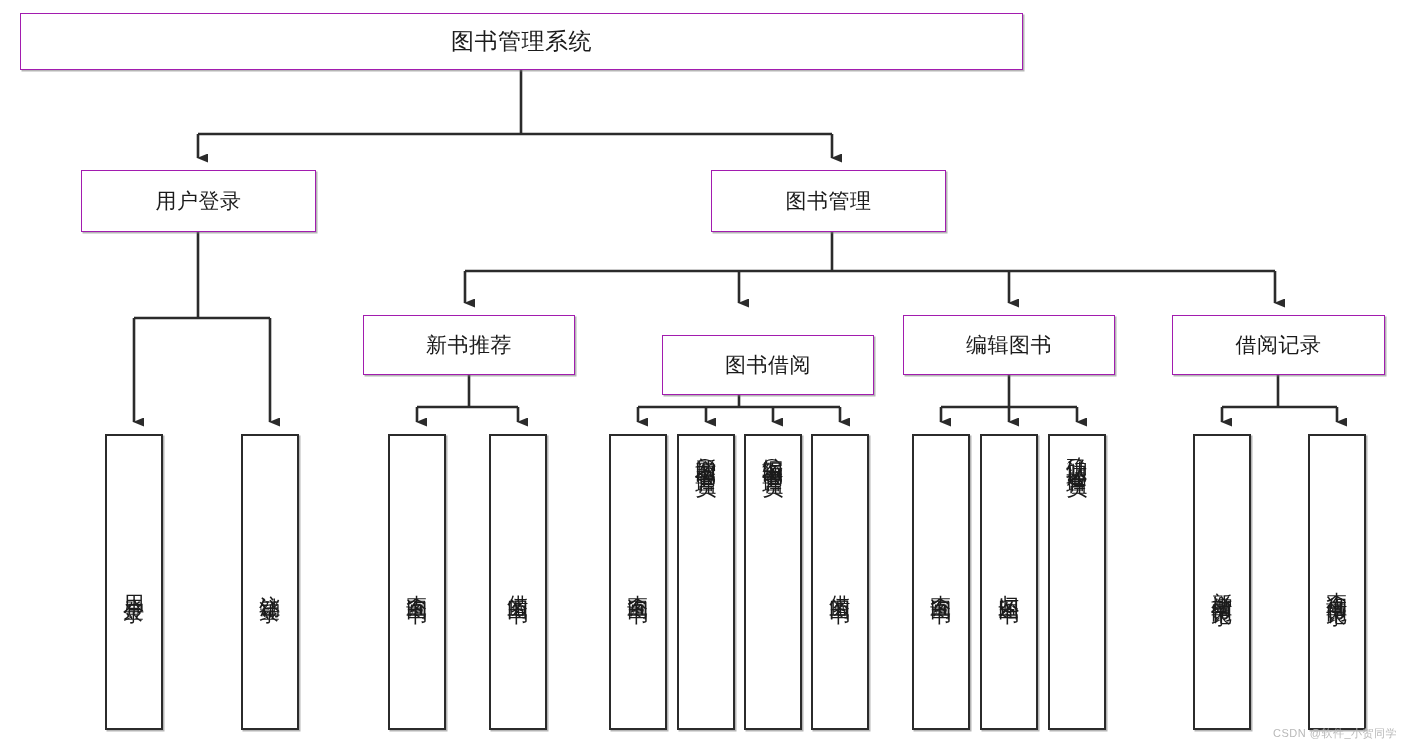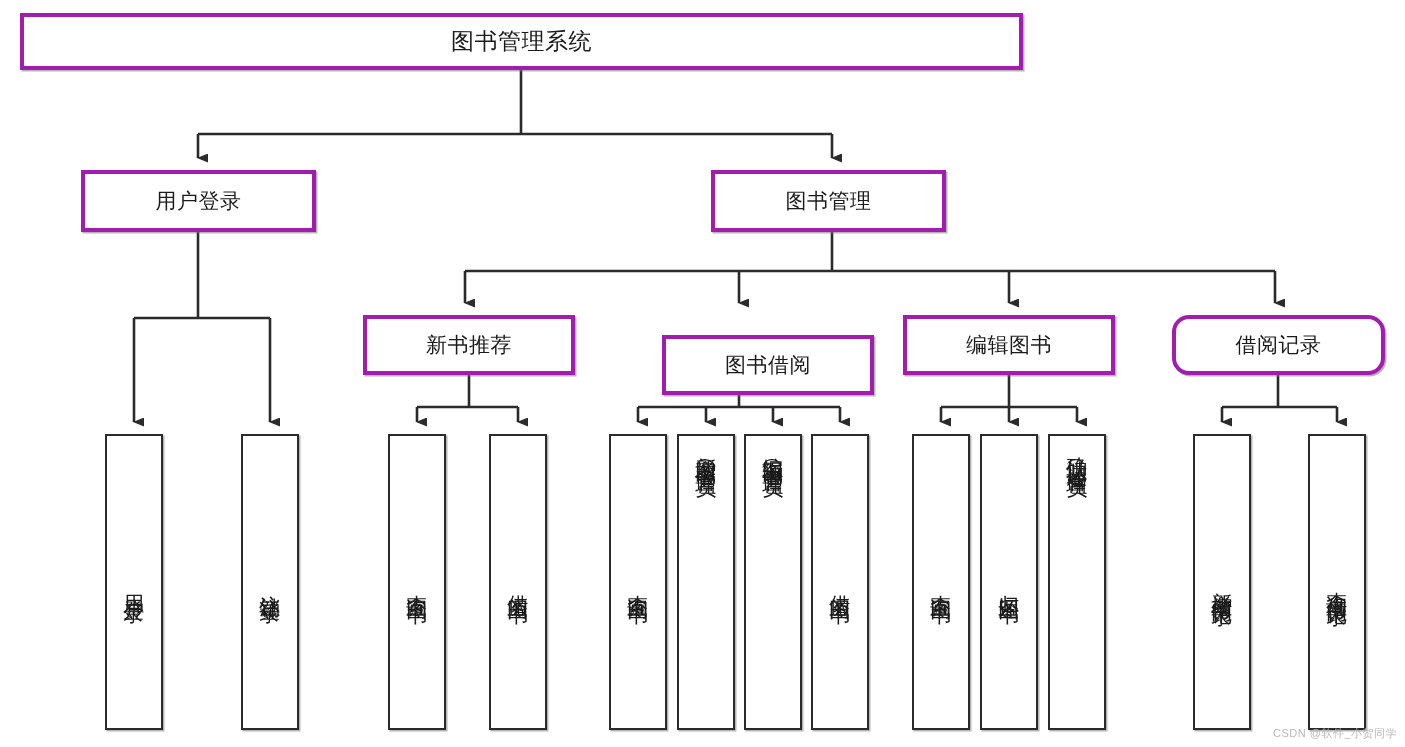--- a/index.html
+++ b/index.html
@@ -24,21 +24,21 @@
     left: 0;
     top: 0;
     width: 1405px;
     height: 747px;
   }
   
   .node-box {
     position: absolute;
     box-sizing: border-box;
     background: #ffffff;
-    border: 4px solid #a21caf;
+    border: 1px solid #a21caf;
     box-shadow: 1.5px 1.5px 0 0 rgba(120,120,120,0.55);
     display: flex;
     align-items: center;
     justify-content: center;
     color: #1b1b1b;
   }
   .node-label {
     font-size: 21px;
     line-height: 1.1;
     letter-spacing: 0.5px;
@@ -157,21 +157,21 @@
   </div>
 
   <div class="node-box" style="left:662px; top:315px; width:212px; height:60px;margin-top:20px;">
     <span class="node-label">图书借阅</span>
   </div>
 
   <div class="node-box" style="left:903px; top:315px; width:212px; height:60px;">
     <span class="node-label">编辑图书</span>
   </div>
 
-  <div class="node-box" style="left:1172px; top:315px; width:213px; height:60px;border-radius:17px;">
+  <div class="node-box" style="left:1172px; top:315px; width:213px; height:60px;">
     <span class="node-label">借阅记录</span>
   </div>
 
   <div class="leaf-box center-v" style="left:105px; top:434px; width:58px; height:296px;">
     <span class="leaf-label">用户登录</span>
   </div>
   <div class="leaf-box center-v" style="left:241px; top:434px; width:58px; height:296px;">
     <span class="leaf-label">注销登录</span>
   </div>
 

